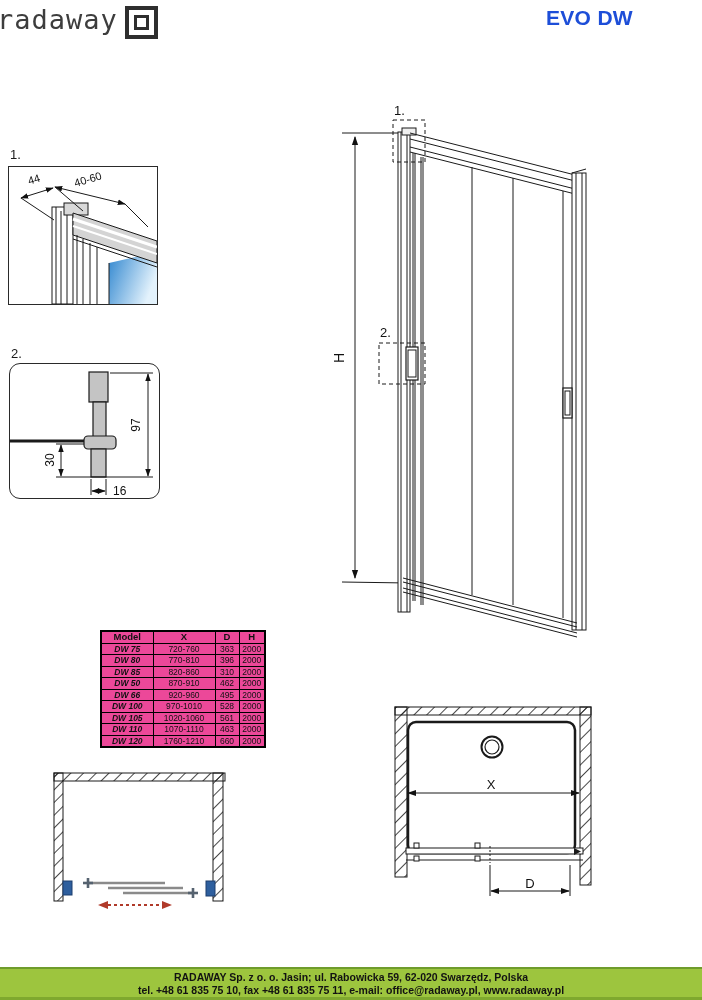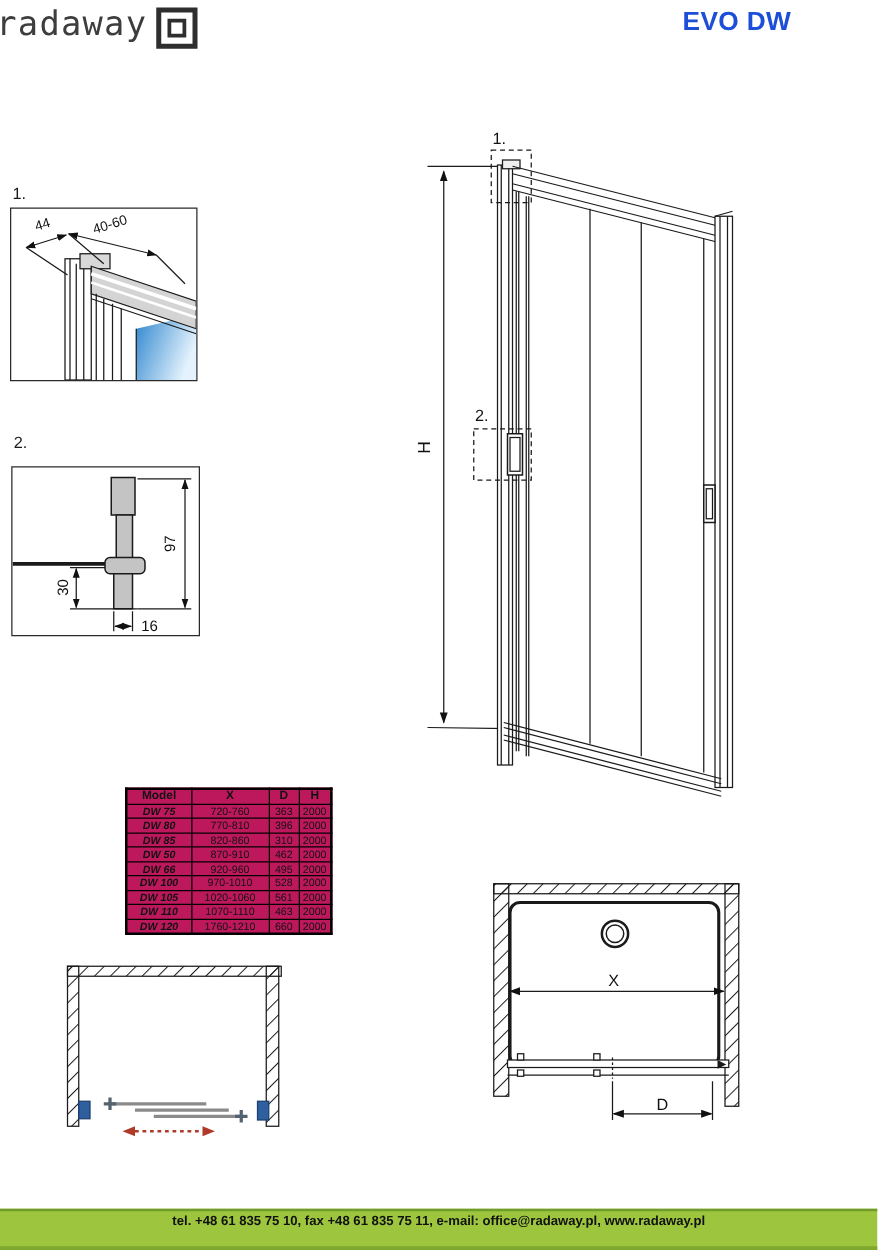--- a/index.html
+++ b/index.html
@@ -25,28 +25,28 @@
   .page-title {
     position:absolute; left:546px; top:6px;
     font-size:21px; font-weight:700; letter-spacing:0.3px; color:#1d4ed8;
   }
   
   .callout-label { position:absolute; font-size:13px; color:#1a1a1a; }
   #detail1-label { left:10px; top:147px; }
   #detail2-label { left:11px; top:346px; }
   .detail-box { position:absolute; border:1px solid #2a2a2a; background:#fff; }
   #detail1-box { left:8px;  top:166px; width:148px; height:137px; }
-  #detail2-box { left:9px;  top:373px; width:149px; height:134px; }
+  #detail2-box { left:9px;  top:363px; width:149px; height:134px;border-radius:11px; }
   
   #main-drawing { position:absolute; left:320px; top:95px; }
   
   #plan-left  { position:absolute; left:40px;  top:765px; }
   #plan-right { position:absolute; left:390px; top:700px; }
   
-  .spec-table { position:absolute; left:100px; top:630px; border-collapse:collapse; background:#be185d; }
+  .spec-table { position:absolute; left:100px; top:630px; border-collapse:collapse; background:#ec4899; }
   .spec-table th, .spec-table td {
     border:1px solid #000; font-size:8.5px; line-height:10.5px; height:10.5px;
     padding:0 2px; text-align:center; white-space:nowrap;
   }
   .spec-table { border:2px solid #000; }
   .spec-table th { font-weight:700; font-size:9.5px; }
   .spec-table td:first-child { font-style:italic; font-weight:700;margin-left:29px; }
   .spec-table col.c-model { width:52px; }
   .spec-table col.c-x { width:62px; }
   .spec-table col.c-d { width:24px; }
@@ -365,14 +365,15 @@
 
   <g stroke="#1a1a1a" stroke-width="1">
     <line x1="100" y1="165" x2="100" y2="196"></line>
     <line x1="180" y1="165" x2="180" y2="196"></line>
     <line x1="101" y1="191" x2="179" y2="191" marker-start="url(#arR)" marker-end="url(#arR)"></line>
   </g>
   <text x="140" y="188" font-size="13" text-anchor="middle" fill="#222222">D</text>
 </svg>
 
 <div class="footer-band">
+  <div>RADAWAY Sp. z o. o. Jasin; ul. Rabowicka 59, 62-020 Swarzędz, Polska</div>
   <div>tel. +48 61 835 75 10, fax +48 61 835 75 11, e-mail: office@radaway.pl, www.radaway.pl</div>
 </div>
 
 </body></html>

